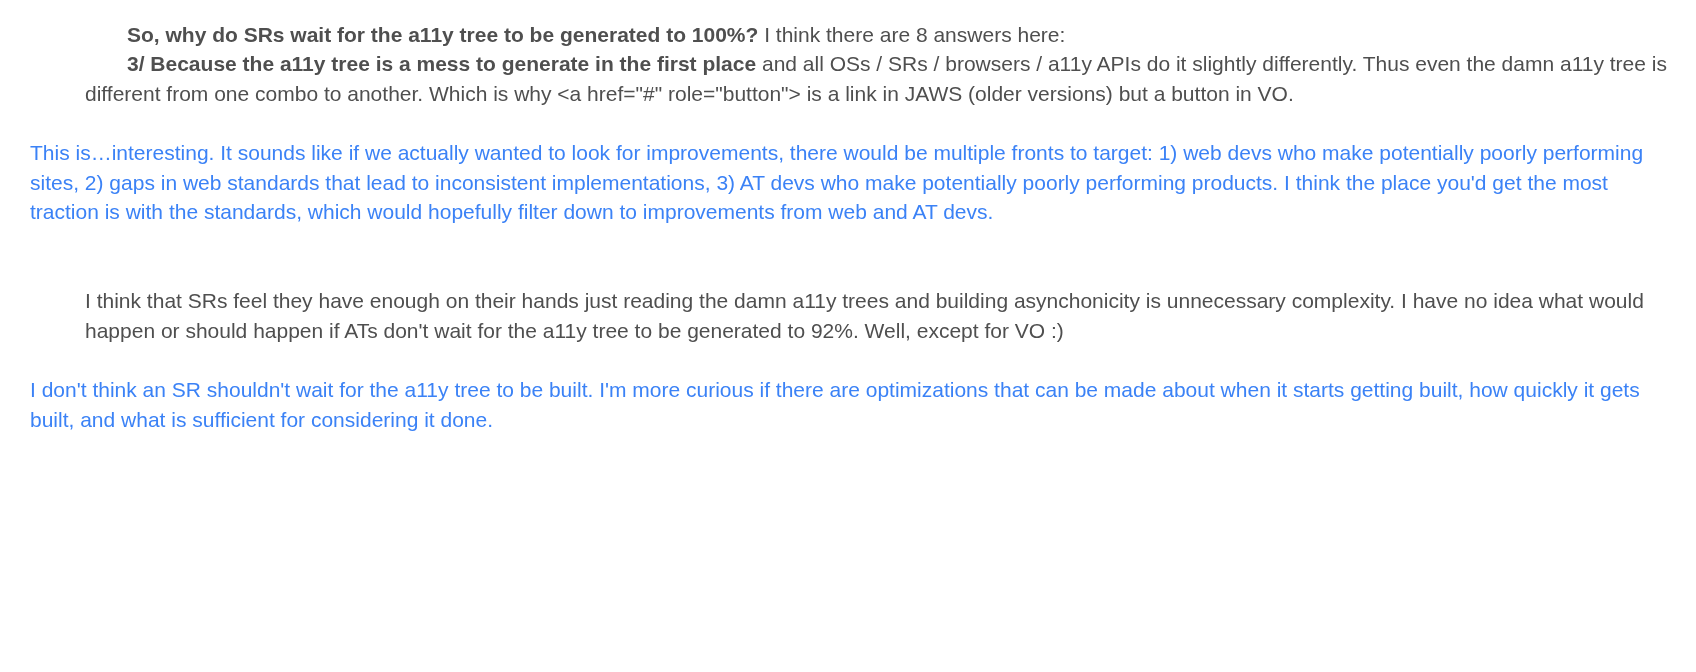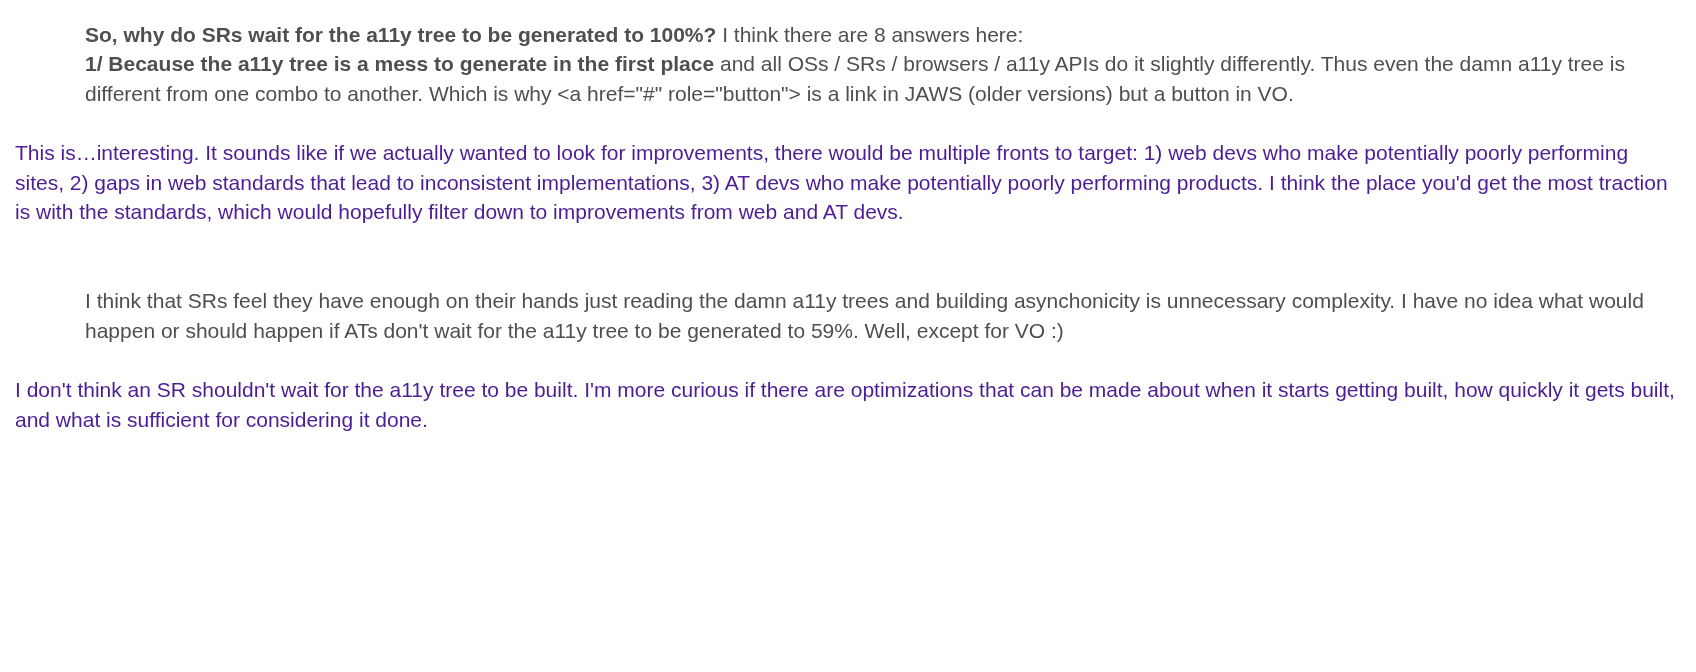--- a/index.html
+++ b/index.html
@@ -11,37 +11,38 @@
       margin: 0;
       padding: 20px 15px 30px 15px;
       width: 1696px;
     }
     blockquote {
       margin: 0 0 30px 0;
       padding: 0 0 0 70px;
       color: #4f4f4f;
     }
     p {
-      margin: 0 0 30px 0;
-      color: #4c1d95;
+      margin: 0 0 30px 15px;
+      color: #3b82f6;
     }
     .spacer {
       height: 30px;
     }
     strong {
       font-weight: 700;
+      margin-left: 42px;
     }
   </style>
 </head>
 <body>
 
 <blockquote>
   <strong>So, why do SRs wait for the a11y tree to be generated to 100%?</strong><span> I think there are 8 answers here:</span><br>
-  <strong>1/ Because the a11y tree is a mess to generate in the first place</strong><span> and all OSs / SRs / browsers / a11y APIs do it slightly differently. Thus even the damn a11y tree is different from one combo to another. Which is why &lt;a href="#" role="button"&gt; is a link in JAWS (older versions) but a button in VO.</span>
+  <strong>3/ Because the a11y tree is a mess to generate in the first place</strong><span> and all OSs / SRs / browsers / a11y APIs do it slightly differently. Thus even the damn a11y tree is different from one combo to another. Which is why &lt;a href="#" role="button"&gt; is a link in JAWS (older versions) but a button in VO.</span>
 </blockquote>
 
 <p>This is…interesting. It sounds like if we actually wanted to look for improvements, there would be multiple fronts to target: 1) web devs who make potentially poorly performing sites, 2) gaps in web standards that lead to inconsistent implementations, 3) AT devs who make potentially poorly performing products. I think the place you'd get the most traction is with the standards, which would hopefully filter down to improvements from web and AT devs.</p>
 
 <div class="spacer"></div>
 
-<blockquote>I think that SRs feel they have enough on their hands just reading the damn a11y trees and building asynchonicity is unnecessary complexity. I have no idea what would happen or should happen if ATs don't wait for the a11y tree to be generated to 59%. Well, except for VO :)</blockquote>
+<blockquote>I think that SRs feel they have enough on their hands just reading the damn a11y trees and building asynchonicity is unnecessary complexity. I have no idea what would happen or should happen if ATs don't wait for the a11y tree to be generated to 92%. Well, except for VO :)</blockquote>
 
 <p>I don't think an SR shouldn't wait for the a11y tree to be built. I'm more curious if there are optimizations that can be made about when it starts getting built, how quickly it gets built, and what is sufficient for considering it done.</p>
 
 </body></html>

